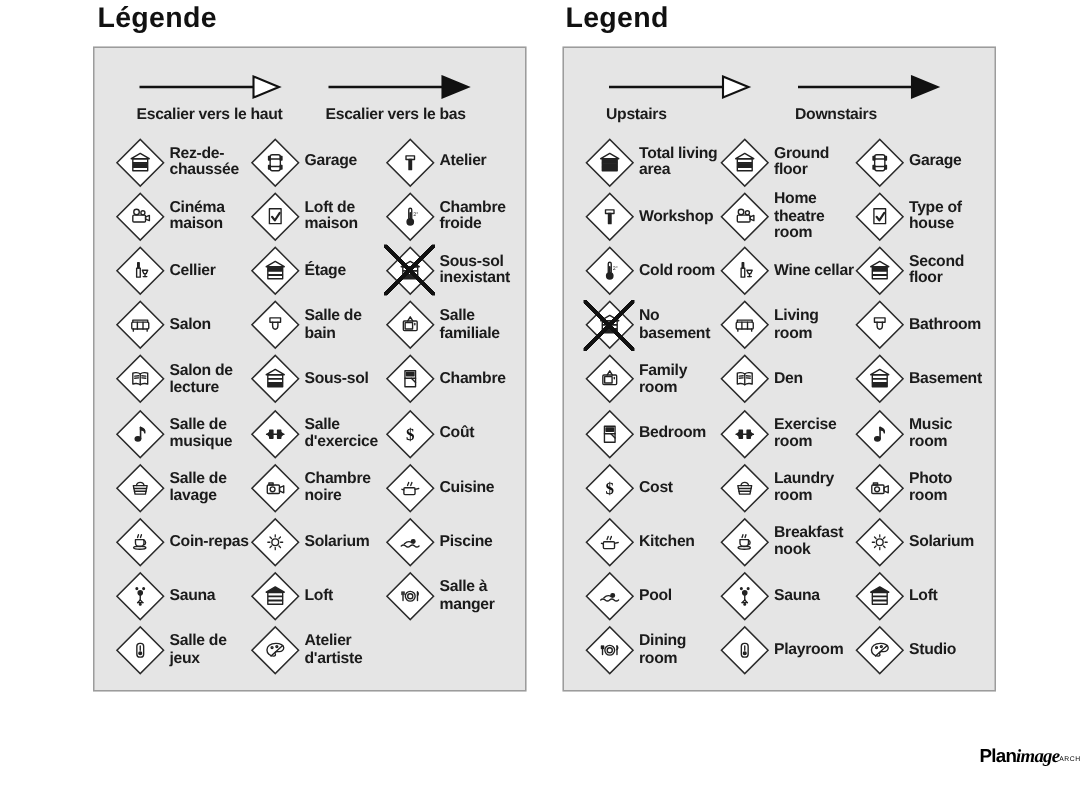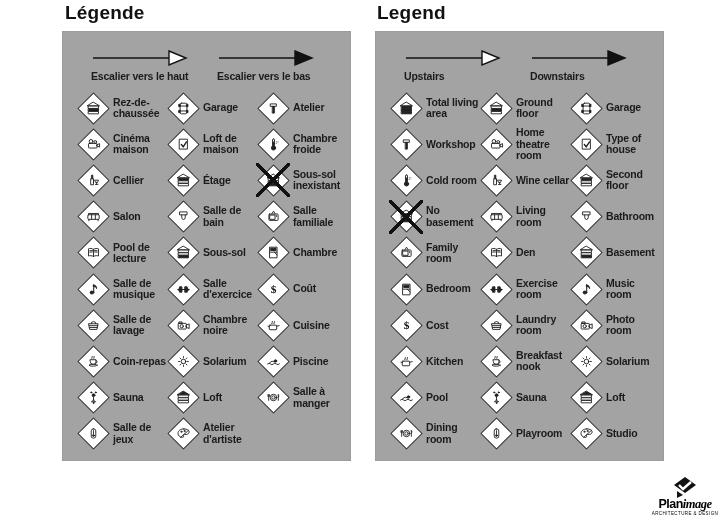--- a/index.html
+++ b/index.html
@@ -8,21 +8,21 @@
     font-family:"Liberation Sans","DejaVu Sans",sans-serif;color:#1b1b1b;
     overflow:hidden;
   }
   .page-title{
     position:absolute;top:2px;font-size:19px;font-weight:bold;letter-spacing:.2px;color:#111;text-align:center;
   }
   #title-fr{left:65px;}
   #title-en{left:377px;}
   .panel{
     position:absolute;top:31px;width:289px;height:430px;
-    border:1px solid #9c9c9c;background:#a3a3a3;box-sizing:border-box;
+    border:1px solid #9c9c9c;background:#e5e5e5;box-sizing:border-box;
     padding:12px 8px 0 14px;
   }
   #panel-fr{left:62px;}
   #panel-en{left:375px;}
   
   .arrow-row{display:flex;gap:26px;margin:4px 0 8px 14px;}
   .arrow-group{display:flex;flex-direction:column;}
   .arrow-svg{display:block;height:20px;}
   .arrow-label{font-size:10.5px;font-weight:bold;margin-top:2px;letter-spacing:-0.2px;white-space:nowrap;}
   
@@ -38,21 +38,21 @@
     content:'';position:absolute;inset:-1px;
     background:
       linear-gradient(45deg,transparent 47%,#111 47%,#111 53%,transparent 53%),
       linear-gradient(-45deg,transparent 47%,#111 47%,#111 53%,transparent 53%);
   }
   .item-label{
     font-size:10.5px;font-weight:bold;line-height:1.08;letter-spacing:-0.2px;
     width:54px;
   }
   
-  .logo{position:absolute;right:3px;bottom:7px;width:64px;display:flex;flex-direction:column;align-items:center;}
+  .logo{position:absolute;right:3px;bottom:7px;width:64px;display:flex;flex-direction:row;align-items:center;}
   .logo-mark{width:24px;height:22px;}
   .logo-text{font-size:12.5px;line-height:1;margin-top:-1px;white-space:nowrap;color:#000;}
   .logo-text .b{font-weight:bold;letter-spacing:-0.5px;}
   .logo-text .i{font-family:"Liberation Serif","DejaVu Serif",serif;font-style:italic;font-weight:bold;letter-spacing:-0.5px;}
   .logo-tagline{font-size:4.5px;letter-spacing:.4px;color:#000;margin-top:1px;white-space:nowrap;}
 </style>
 </head>
 <body>
 
 <div class="page-title" id="title-fr">Légende</div>
@@ -239,21 +239,21 @@
             <g stroke="#222" stroke-width="1.3" fill="none" stroke-linecap="round" stroke-linejoin="round">
               <path d="M12 7.5 C10 6 6.5 6 5 6.8 V17 c1.5 -0.8 5 -0.8 7 0.7 c2 -1.5 5.5 -1.5 7 -0.7 V6.8 C17.5 6 14 6 12 7.5 z"></path>
               <line x1="12" y1="7.5" x2="12" y2="17.7"></line>
               <line x1="6.8" y1="9.5" x2="10.5" y2="9.2"></line>
               <line x1="6.8" y1="11.5" x2="10.5" y2="11.2"></line>
               <line x1="13.5" y1="9.2" x2="17.2" y2="9.5"></line>
               <line x1="13.5" y1="11.2" x2="17.2" y2="11.5"></line>
             </g>
           </svg>
         </span>
-        <span class="item-label">Pool de lecture</span>
+        <span class="item-label">Salon de lecture</span>
       </div>
       <div class="item">
         <span class="diamond">
           <svg viewBox="0 0 24 24">
             <g stroke="#222" stroke-width="1.3" fill="none" stroke-linecap="round" stroke-linejoin="round">
               <path d="M12 3.2 L20.5 8.2 H3.5 Z"></path>
               <rect x="5" y="8.6" width="14" height="3.3" fill="#fff"></rect>
               <rect x="5" y="12.4" width="14" height="3.3" fill="#fff"></rect>
               <rect x="5" y="16.2" width="14" height="3.3" fill="#222"></rect>
             </g>

